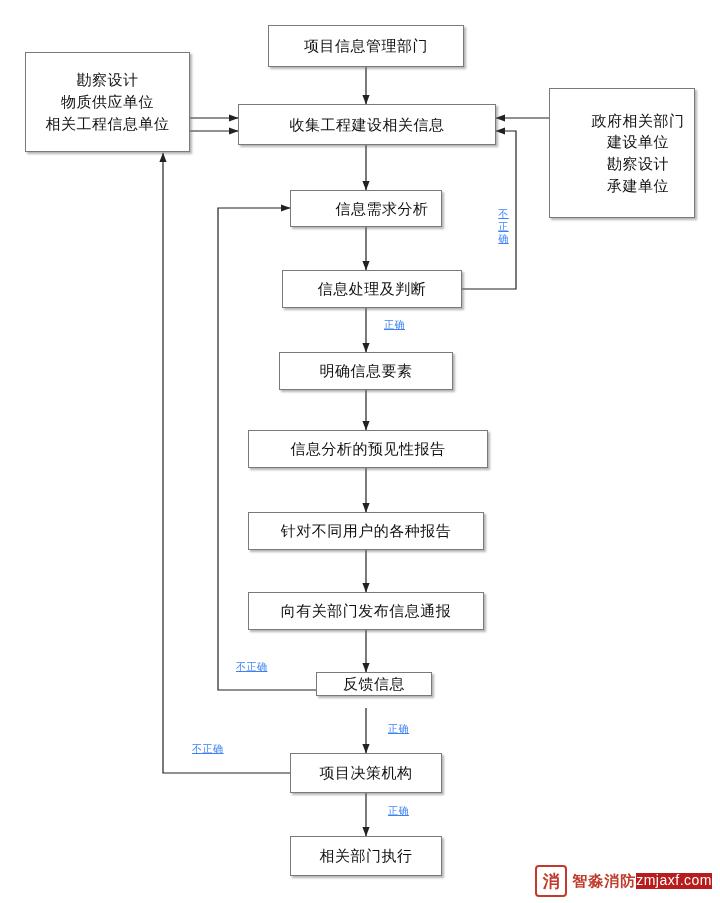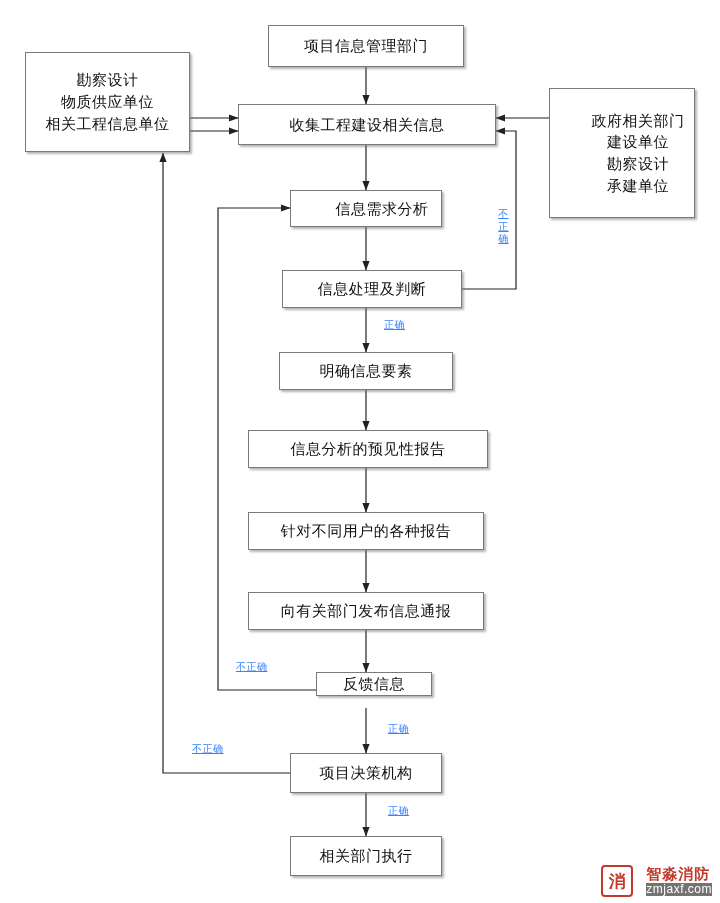--- a/index.html
+++ b/index.html
@@ -74,34 +74,33 @@
     color: #c23a2b;
     font-size: 17px;
     font-weight: bold;
     display: flex;
     align-items: center;
     justify-content: center;
     line-height: 1;
   }
   .wm-txt {
     display: flex;
-    flex-direction: column;
+    flex-direction: row;
     line-height: 1.1;
-    margin-left: 8px;
   }
   .wm-main {
     font-size: 15px;
     color: #c23a2b;
     font-weight: bold;
     letter-spacing: 1px;
   }
   .wm-sub {
-    font-size: 12px;
+    font-size: 14px;
     color: #ffffff;
-    background: #737373;
+    background: #b91c1c;
     text-align: center;
     letter-spacing: 0.5px;
   }
 </style>
 </head>
 <body>
 
 <div id="canvas">
 
   <svg class="edges" viewBox="0 0 720 903">

